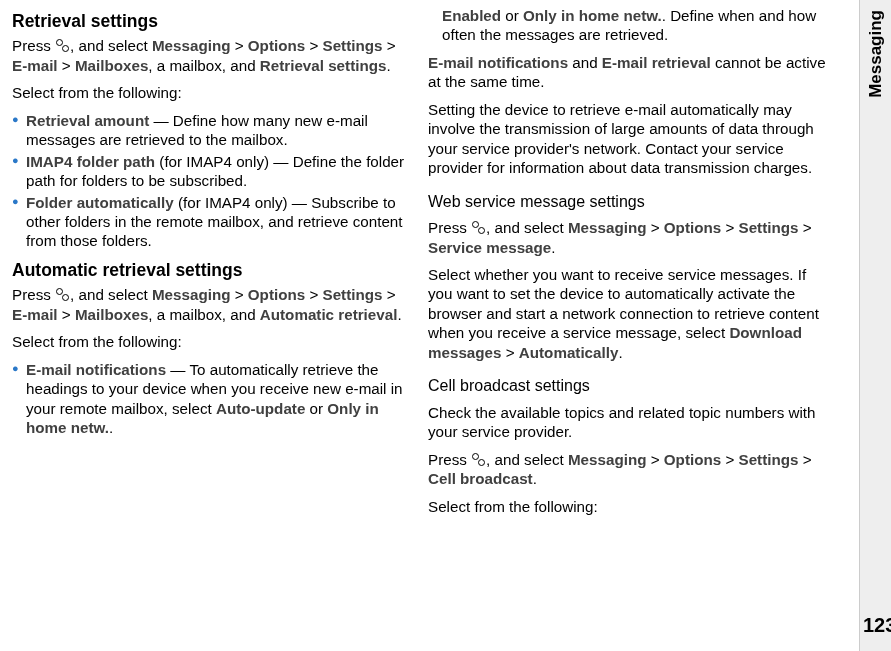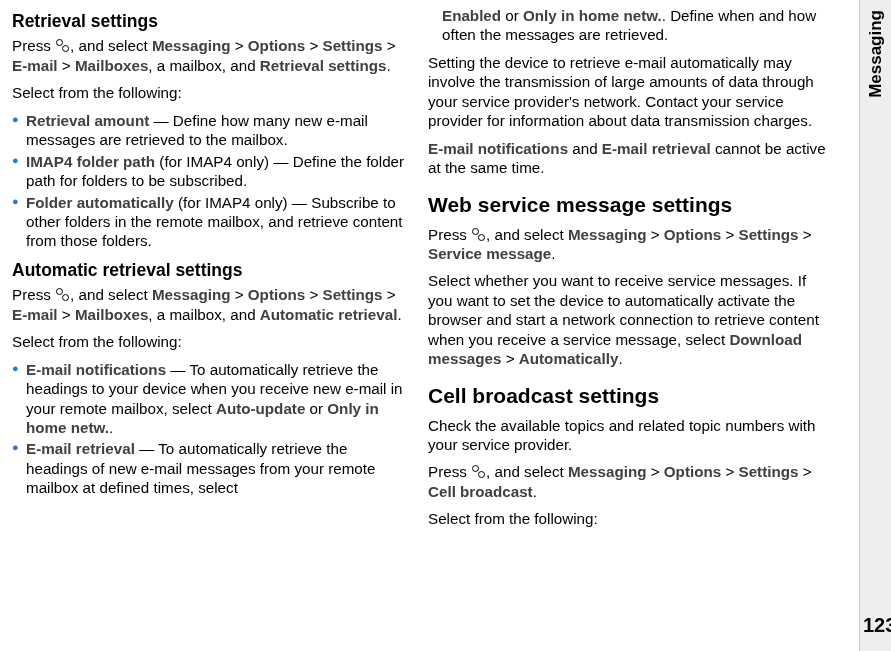--- a/index.html
+++ b/index.html
@@ -36,21 +36,21 @@
     left: 6px;
   }
   .side-tab .pagenum {
     position: absolute;
     bottom: 14px;
     left: 3px;
     font-weight: bold;
     font-size: 20px;
   }
   h2.sec { font-size: 17.5px; font-weight: bold; margin-top: 4px; margin-bottom: 4px; }
-  h1.big { font-size: 21px; font-weight: bold; margin-top: 14px; margin-bottom: 6px; }
+  h1.big { font-size: 16px; font-weight: normal; margin-top: 14px; margin-bottom: 6px; }
   p { margin-bottom: 8px; }
   .term { color: #404040; font-weight: bold; }
   .gt { font-weight: normal; color: #000; }
   ul { list-style: none; margin-bottom: 8px; }
   li { position: relative; padding-left: 14px; margin-bottom: 2px; }
   li::before {
     content: "●";
     color: #2a78c8;
     position: absolute;
     left: 0;
@@ -127,36 +127,33 @@
       <span class="gt">&gt;</span>
       <span class="term">Mailboxes</span><span>, a mailbox, and </span><span class="term">Automatic retrieval</span><span>.</span>
     </p>
 
     <p>Select from the following:</p>
 
     <ul>
       <li>
         <span class="term">E-mail notifications</span><span>  — To automatically retrieve the headings to your device when you receive new e-mail in your remote mailbox, select </span><span class="term">Auto-update</span><span> or </span><span class="term">Only in home netw.</span><span>.</span>
       </li>
-      <li>
-        <span class="term">E-mail retrieval</span><span>  — To automatically retrieve the headings of new e-mail messages from your remote mailbox at defined times, select </span>
-      </li>
     </ul>
   </div>
 
   <div class="col right">
     <p style="padding-left:14px;">
       <span class="term">Enabled</span><span> or </span><span class="term">Only in home netw.</span><span>. Define when and how often the messages are retrieved.</span>
     </p>
 
-    <p>Setting the device to retrieve e-mail automatically may involve the transmission of large amounts of data through your service provider's network. Contact your service provider for information about data transmission charges.</p>
-
     <p>
       <span class="term">E-mail notifications</span><span> and </span><span class="term">E-mail retrieval</span><span> cannot be active at the same time.</span>
     </p>
+
+    <p>Setting the device to retrieve e-mail automatically may involve the transmission of large amounts of data through your service provider's network. Contact your service provider for information about data transmission charges.</p>
 
     <h1 class="big">Web service message settings</h1>
 
     <p>
       <span>Press </span><span class="key-icon"></span><span>, and select </span><span class="term">Messaging</span>
       <span class="gt">&gt;</span>
       <span class="term">Options</span>
       <span class="gt">&gt;</span>
       <span class="term">Settings</span>
       <span class="gt">&gt;</span>

